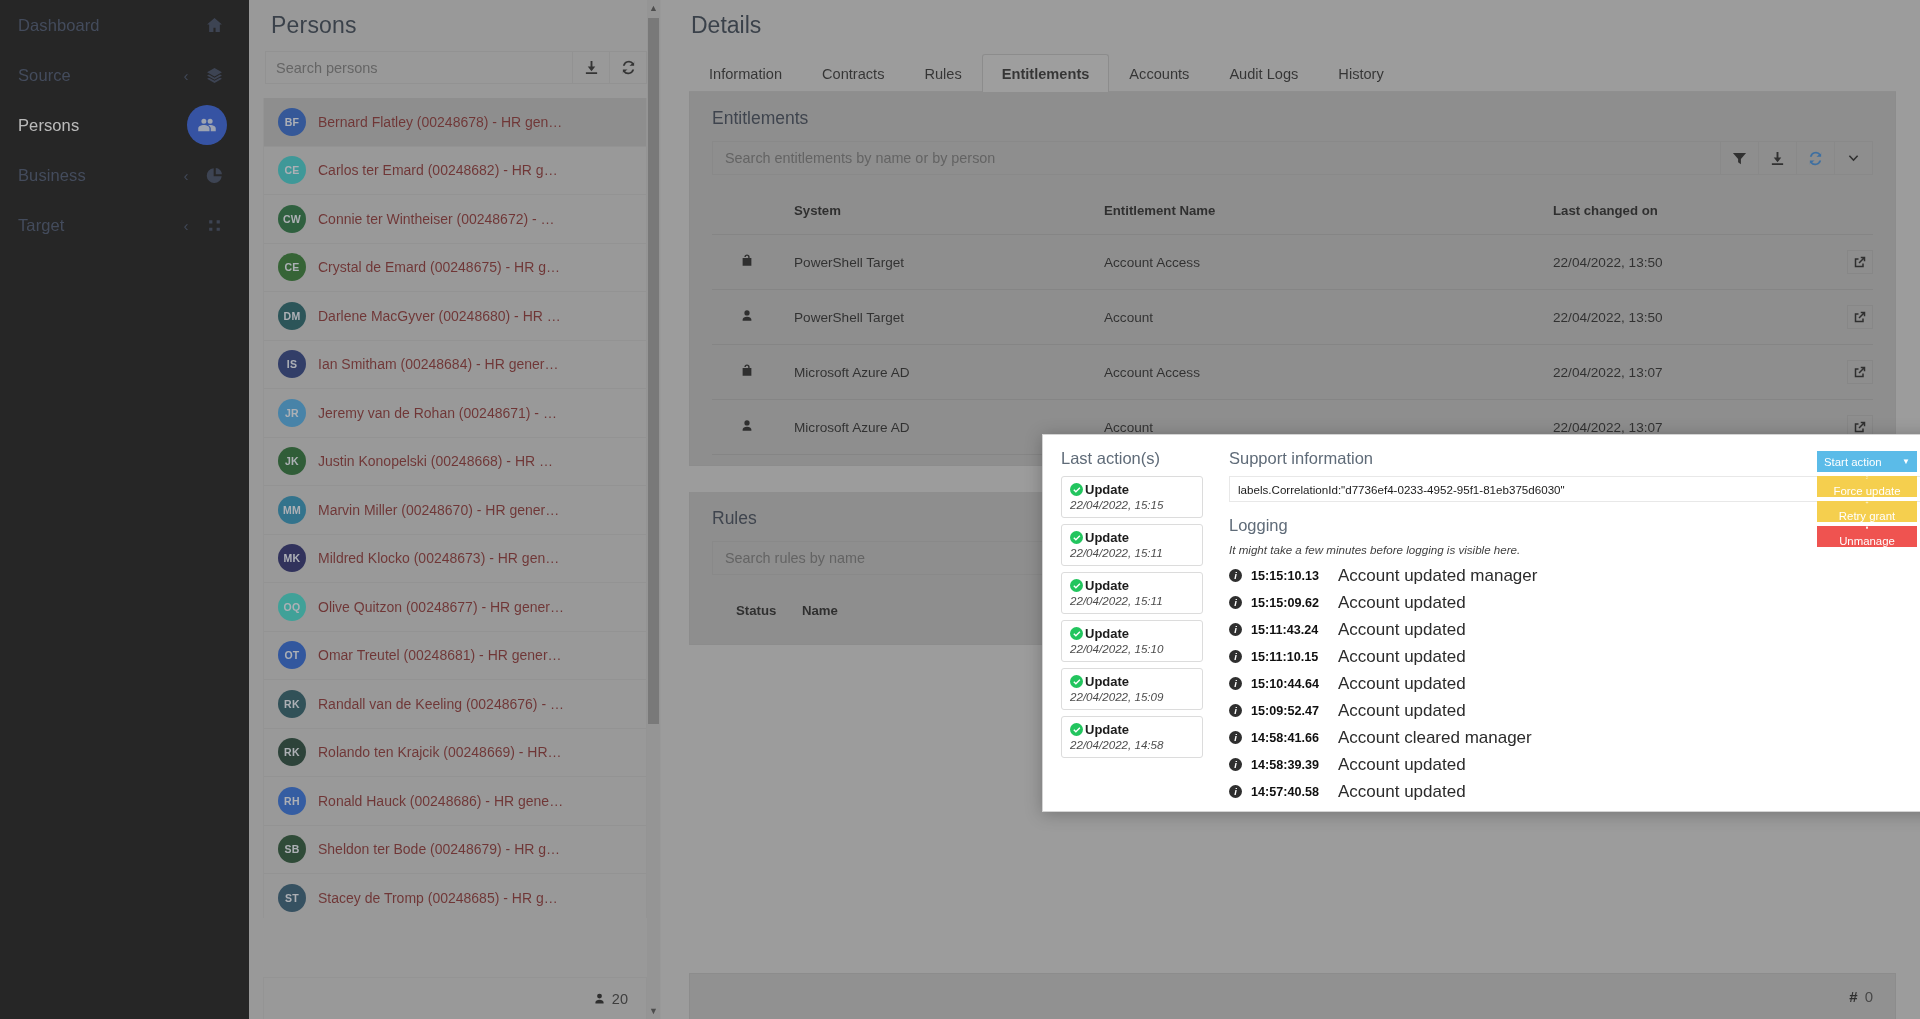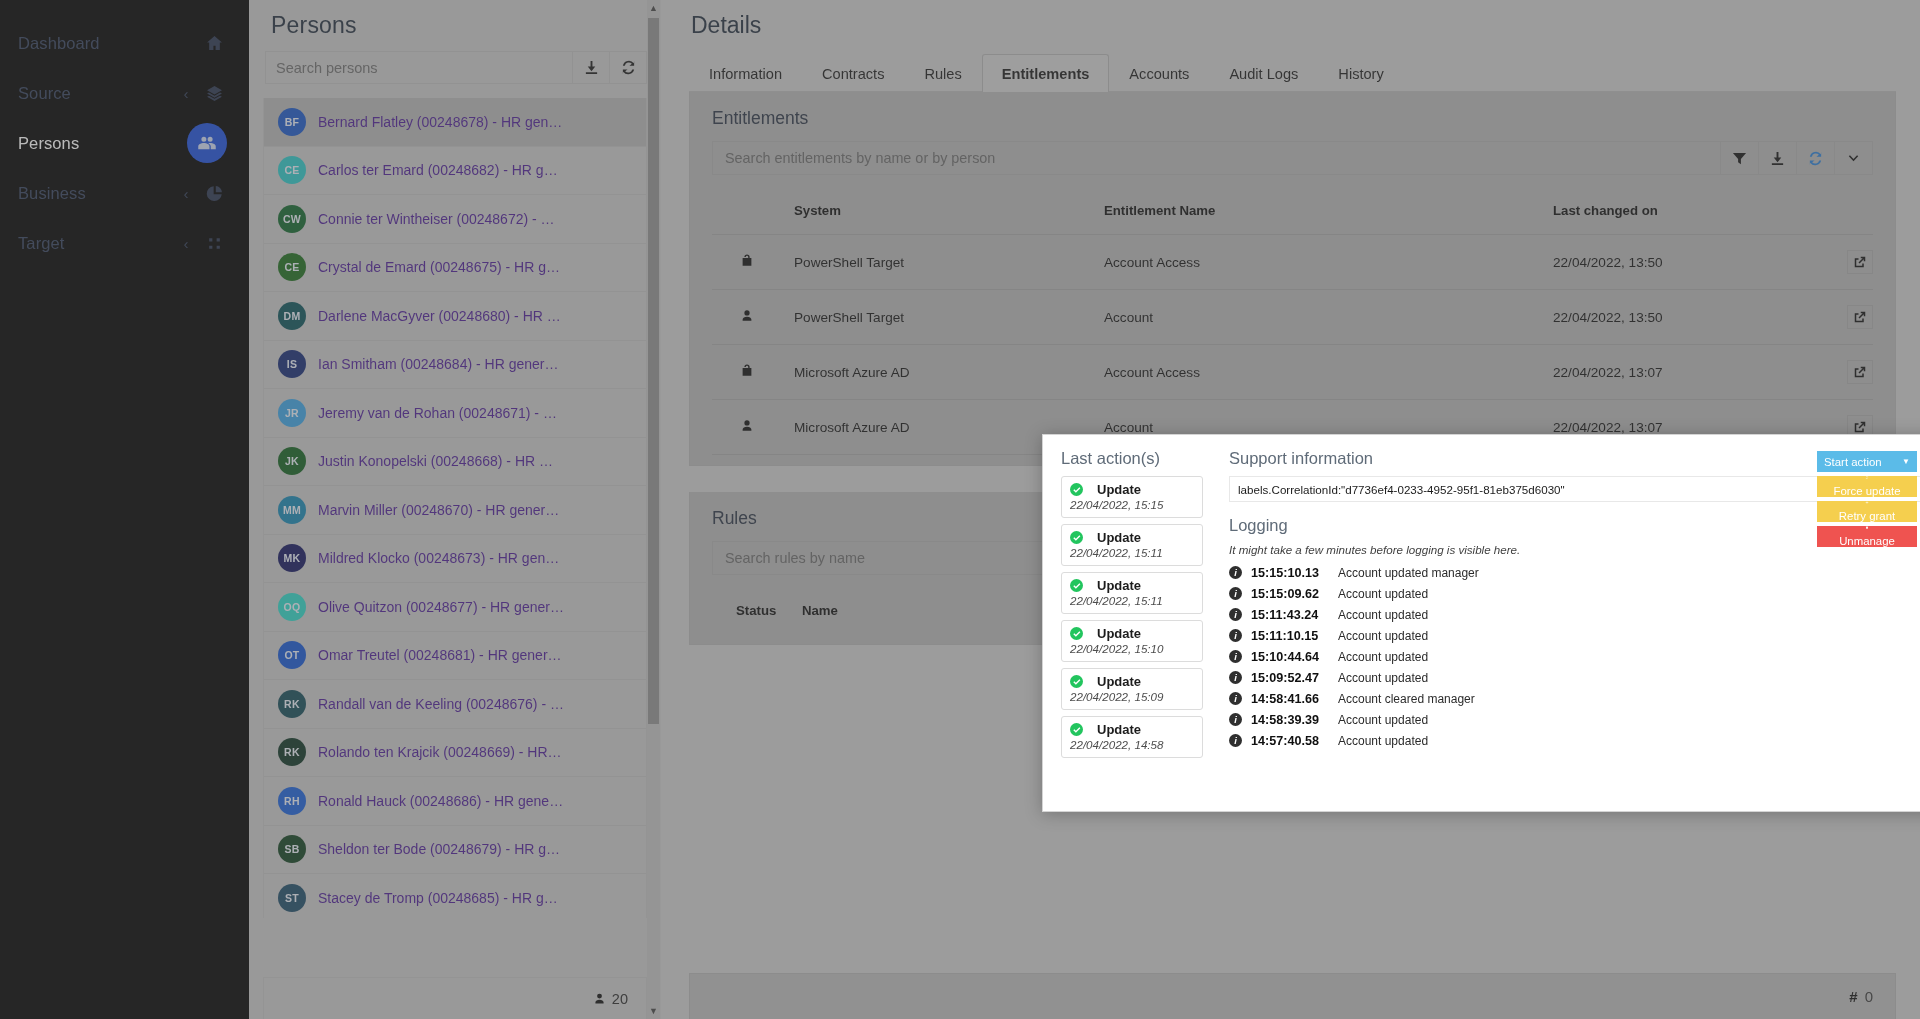--- a/index.html
+++ b/index.html
@@ -21,21 +21,20 @@
     background: rgba(90,90,90,0.42);
     z-index: 40;
     pointer-events: none;
   }
 
   
   .nav {
     width: 249px; height: 1019px;
     background: #000000;
     flex: 0 0 249px;
-    padding-top: 18px;
     position: relative;
     z-index: 5;
   }
   .nav-item {
     height: 50px;
     display: flex; align-items: center;
     padding: 0 22px 0 18px;
     color: #33415e;
     font-size: 16.5px;
     position: relative;
@@ -114,21 +113,21 @@
   .person-row.selected { background: #b4b4b4; }
   .avatar {
     width: 28px; height: 28px; border-radius: 50%;
     flex: 0 0 28px;
     display: flex; align-items: center; justify-content: center;
     color: #e9eef7;
     font-size: 10.5px; font-weight: 600;
     letter-spacing: .3px;
   }
   .person-name {
-    font-size: 14px; color: #4c1d95;
+    font-size: 14px; color: #7f1d1d;
     white-space: nowrap; overflow: hidden; text-overflow: ellipsis;
   }
   .list-scrollbar {
     position: absolute; right: 1px; top: 0;
     width: 13px; height: 100%;
     background: #c0c0c0;
   }
   .list-scrollbar .thumb {
     position: absolute; left: 1px; top: 18px;
     width: 11px; height: 706px;
@@ -278,21 +277,21 @@
   }
   .modal-left h3, .modal-right h3 {
     font-size: 16.5px; font-weight: 400; color: #5f6b78;
     margin-bottom: 8px;
   }
   .action-card {
     border: 1px solid #dcdcdc; border-radius: 3px;
     padding: 5px 8px 6px 8px;
     margin-bottom: 6px;
   }
-  .action-card .ac-top { display: flex; align-items: center; gap: 14px; }
+  .action-card .ac-top { display: flex; align-items: center; gap: 2px; }
   .ac-check {
     width: 13px; height: 13px; border-radius: 50%;
     background: #22c55e;
     display: inline-flex; align-items: center; justify-content: center;
     flex: 0 0 13px;
   }
   .ac-check svg { width: 8px; height: 8px; fill: #fff; }
   .ac-title { font-size: 13px; font-weight: 700; color: #1c1c1c; }
   .ac-date { font-size: 11.6px; font-style: italic; color: #4d4d4d; margin-top: 1px; }
 
@@ -317,21 +316,21 @@
   .log-note { font-size: 11.6px; font-style: italic; color: #3f3f3f; margin: 2px 0 6px; }
   .log-row { display: flex; align-items: center; gap: 9px; padding: 3.5px 0; }
   .log-i {
     width: 13px; height: 13px; border-radius: 50%;
     background: #2f2f2f; color: #fff;
     display: inline-flex; align-items: center; justify-content: center;
     font-size: 9.5px; font-weight: 700; font-style: italic;
     flex: 0 0 13px;
   }
   .log-time { font-size: 12.6px; font-weight: 700; color: #101010; min-width: 78px; }
-  .log-msg { font-size: 12px; color: #2b2b2b; }
+  .log-msg { font-size: 17px; color: #2b2b2b; }
 
   .modal-actions {
     position: absolute; right: 24px; top: 16px;
     width: 100px;
     z-index: 70;
   }
   .btn-start {
     background: #5bbbe8; color: #fff;
     font-size: 11.4px;
     height: 21px;

